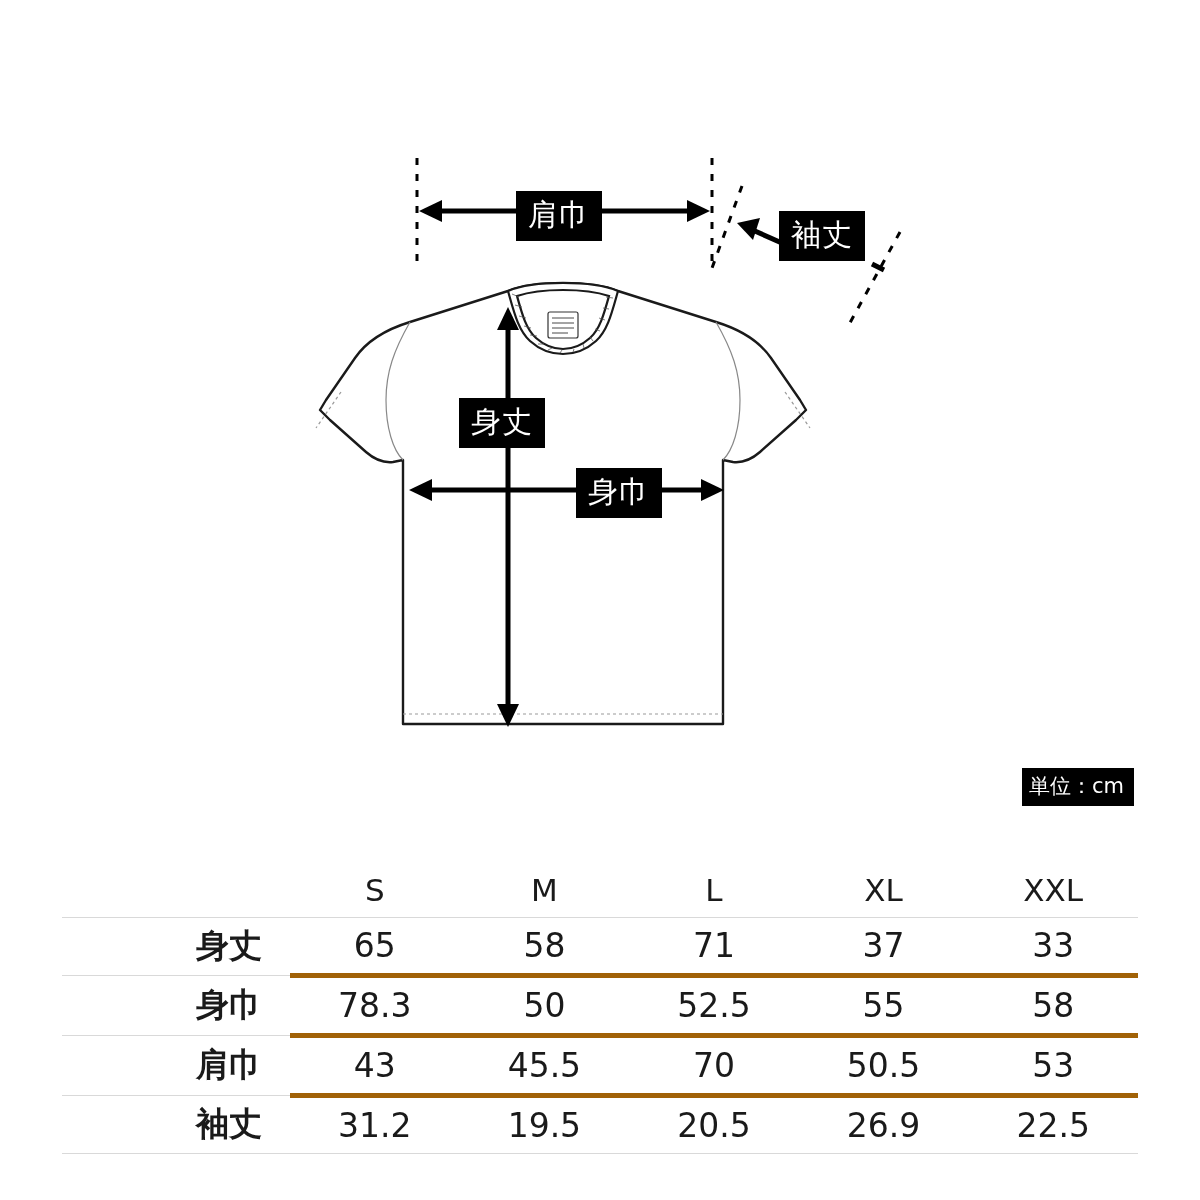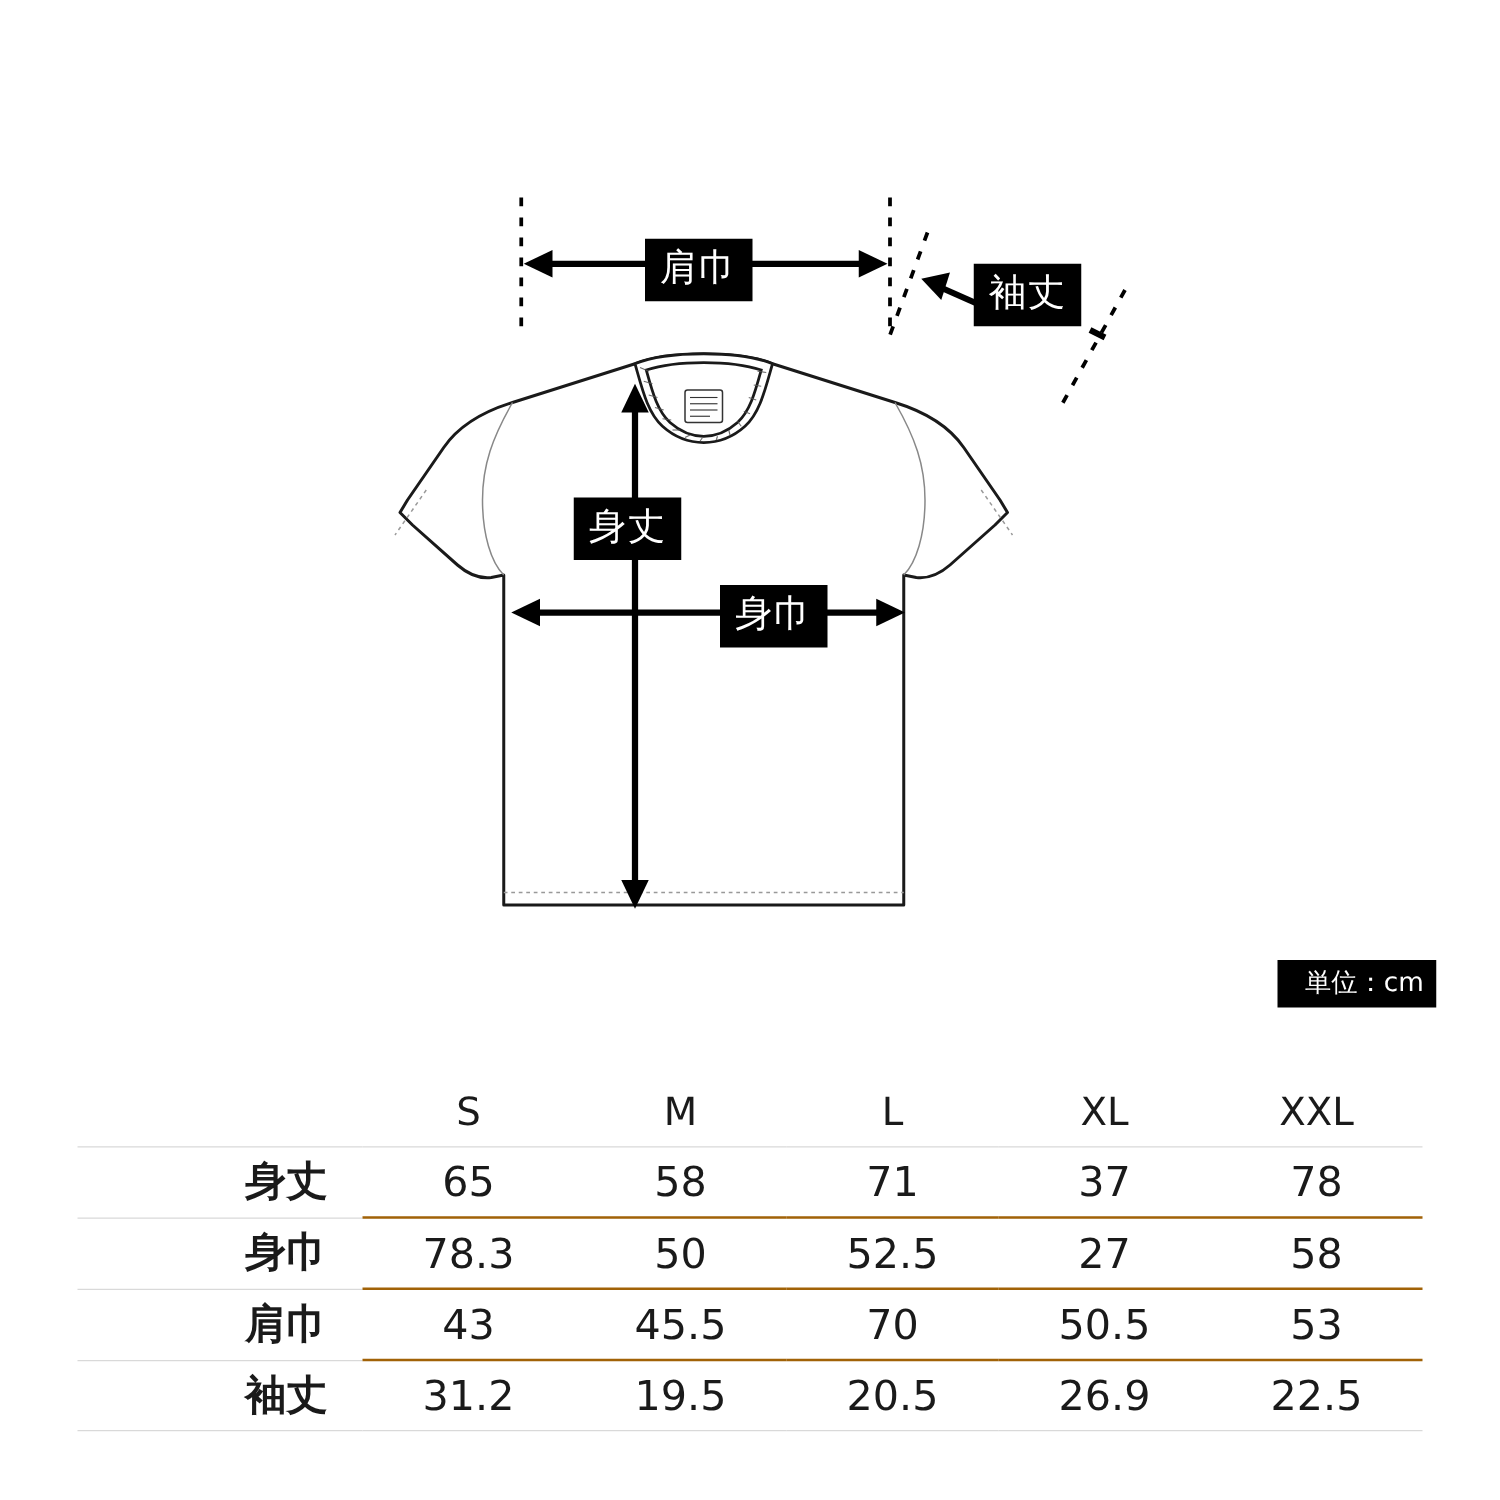--- a/index.html
+++ b/index.html
@@ -47,40 +47,40 @@
   #label-mihaba   { left: 576px; top: 468px; }
 
   #unit-badge {
     position: absolute;
     left: 1022px;
     top: 768px;
     background: #000000;
     color: #ffffff;
     font-size: 21px;
     line-height: 1;
-    padding: 8px 10px 9px 22px;
+    padding: 8px 10px 9px 7px;
     white-space: nowrap;
     font-family: "DejaVu Sans", sans-serif;
   }
 
   
   #size-table {
     position: absolute;
     left: 62px;
     top: 862px;
     width: 1076px;
     border-collapse: collapse;
     font-family: "DejaVu Sans", sans-serif;
   }
   #size-table th,
   #size-table td {
     text-align: center;
     font-weight: normal;
     color: #1a1a1a;
-    border-bottom: 2px solid #a16207;
+    border-bottom: 5px solid #a16207;
     padding: 0;
     height: 55px;
     vertical-align: middle;
   }
   #size-table thead th {
     font-size: 31px;
     border-bottom: 1px solid #d9d9d9;
   }
   #size-table tbody td {
     font-size: 33px;
@@ -247,28 +247,28 @@
       <th>XXL</th>
     </tr>
   </thead>
   <tbody>
     <tr>
       <td class="rowhead">身丈</td>
       <td>65</td>
       <td>58</td>
       <td>71</td>
       <td>37</td>
-      <td>78</td>
+      <td>33</td>
     </tr>
     <tr>
       <td class="rowhead">身巾</td>
       <td>78.3</td>
       <td>50</td>
       <td>52.5</td>
-      <td>27</td>
+      <td>55</td>
       <td>58</td>
     </tr>
     <tr>
       <td class="rowhead">肩巾</td>
       <td>43</td>
       <td>45.5</td>
       <td>70</td>
       <td>50.5</td>
       <td>53</td>
     </tr>

